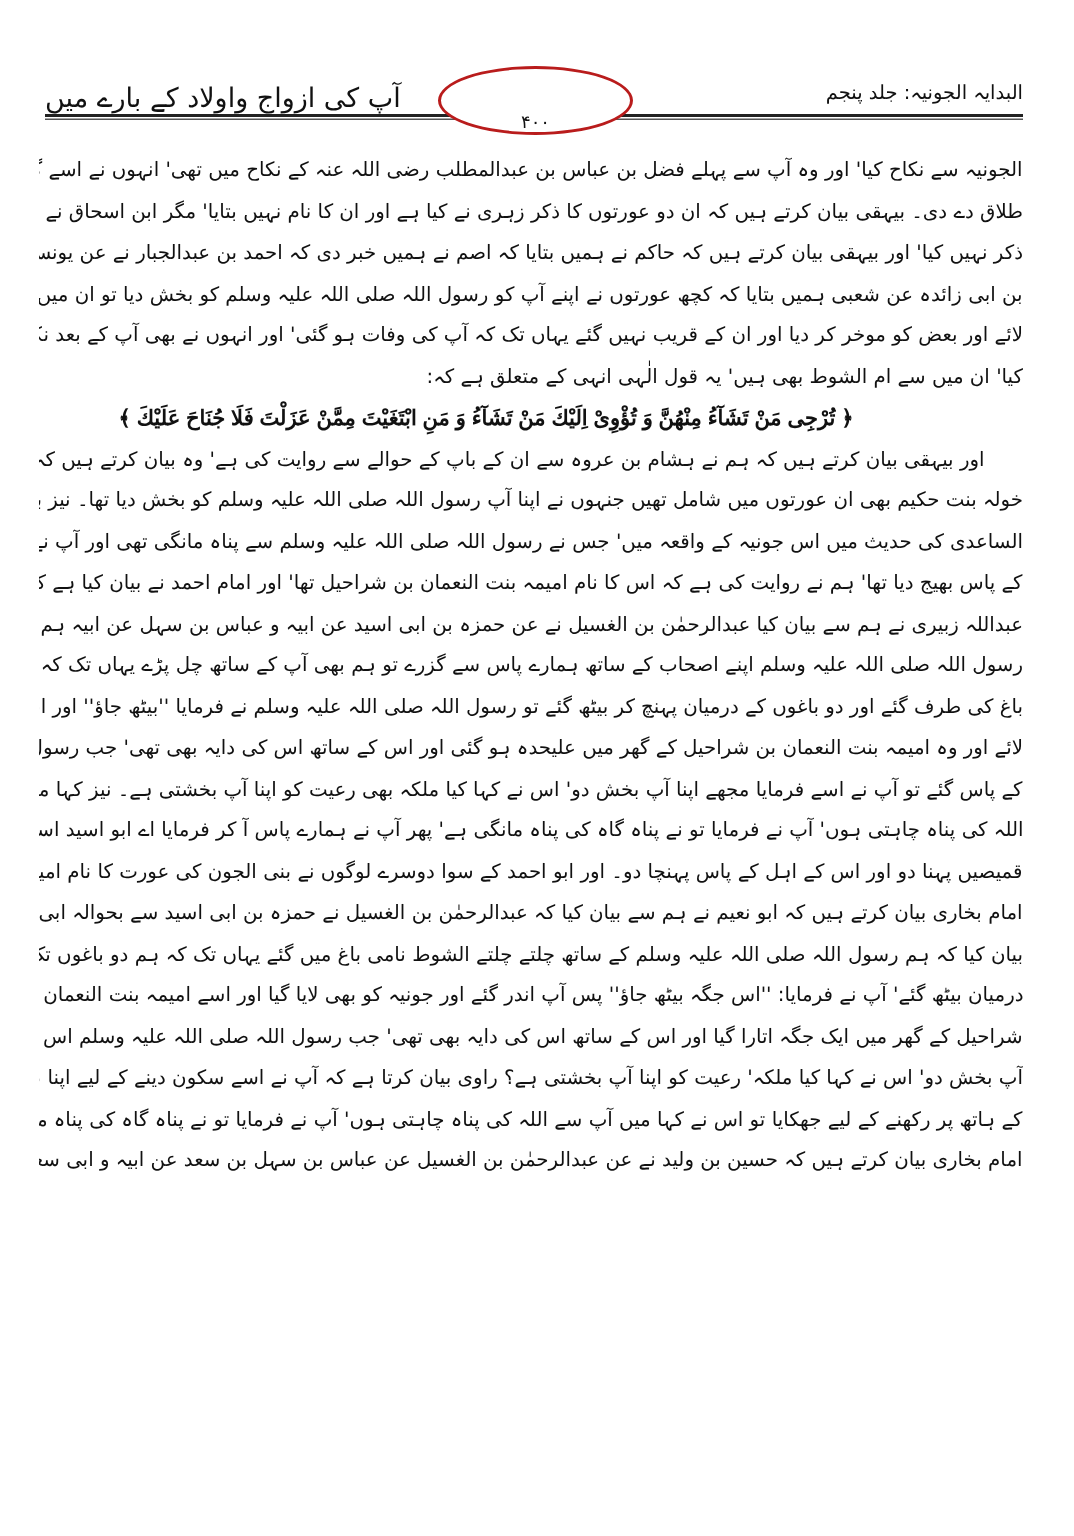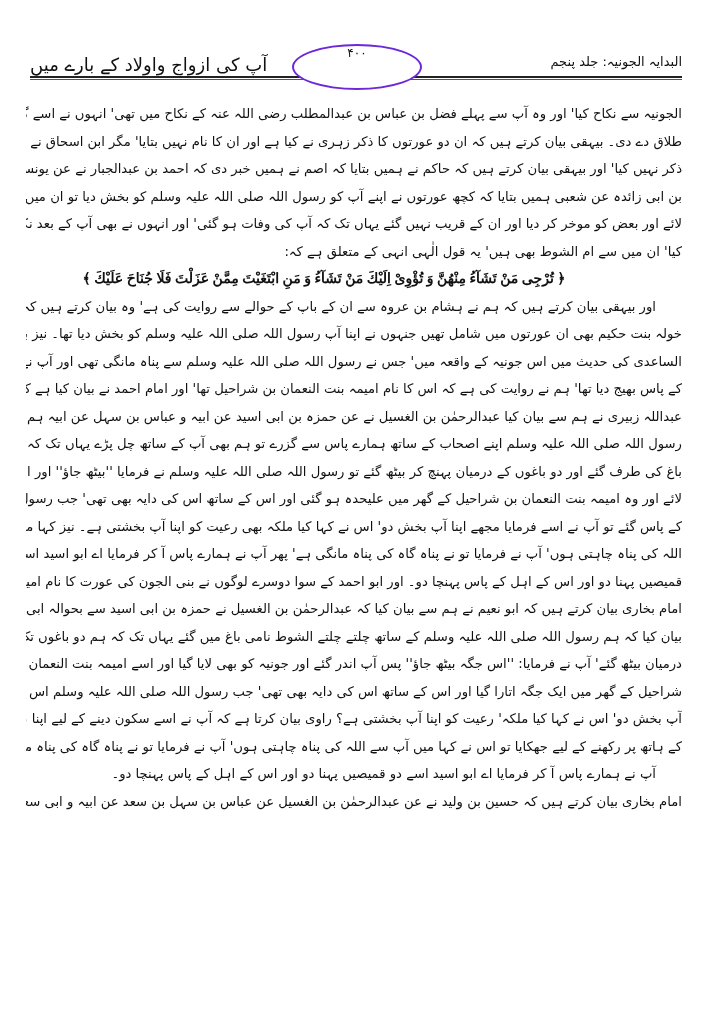--- a/index.html
+++ b/index.html
@@ -56,25 +56,25 @@
       border-top: 2px solid #222;
       border-bottom: 1px solid #555;
       padding-top: 1px;
     }
     .page-number-oval {
       position: absolute;
       left: 262px;
       top: 0px;
       width: 126px;
       height: 42px;
-      border: 2px solid #6d28d9;
+      border: 2px solid #b91c1c;
       border-radius: 50%;
       background: #fff;
       display: flex;
-      align-items: flex-start;
+      align-items: flex-end;
       justify-content: center;
       font-size: 12px;
       z-index: 2;
     }
     
     .body-text {
       position: absolute;
       left: 26px;
       top: 100px;
       width: 656px;
@@ -94,21 +94,21 @@
     .para-line.last {
       text-align-last: right;
     }
     .indent {
       padding-right: 26px;
     }
     .quran {
       display: block;
       text-align: center !important;
       text-align-last: center !important;
-      font-family: Liberation Serif, serif;
+      font-family: Liberation Sans, sans-serif;
       font-size: 14px;
       font-weight: bold;
       height: 27.5px;
       white-space: nowrap;
       padding-right: 60px;
     }
   </style>
 </head>
 <body>
 
@@ -143,18 +143,17 @@
     <span class="para-line">لائے اور وہ امیمہ بنت النعمان بن شراحیل کے گھر میں علیحدہ ہو گئی اور اس کے ساتھ اس کی دایہ بھی تھی' جب رسول اللہ صلی اللہ علیہ وسلم اس</span>
     <span class="para-line">کے پاس گئے تو آپ نے اسے فرمایا مجھے اپنا آپ بخش دو' اس نے کہا کیا ملکہ بھی رعیت کو اپنا آپ بخشتی ہے۔ نیز کہا میں آپ سے</span>
     <span class="para-line">اللہ کی پناہ چاہتی ہوں' آپ نے فرمایا تو نے پناہ گاہ کی پناہ مانگی ہے' پھر آپ نے ہمارے پاس آ کر فرمایا اے ابو اسید اسے دو</span>
     <span class="para-line">قمیصیں پہنا دو اور اس کے اہل کے پاس پہنچا دو۔ اور ابو احمد کے سوا دوسرے لوگوں نے بنی الجون کی عورت کا نام امینہ بتایا ہے اور</span>
     <span class="para-line">امام بخاری بیان کرتے ہیں کہ ابو نعیم نے ہم سے بیان کیا کہ عبدالرحمٰن بن الغسیل نے حمزہ بن ابی اسید سے بحوالہ ابی اسید ہم سے</span>
     <span class="para-line">بیان کیا کہ ہم رسول اللہ صلی اللہ علیہ وسلم کے ساتھ چلتے چلتے الشوط نامی باغ میں گئے یہاں تک کہ ہم دو باغوں تک پہنچ گئے اور ان دونوں کے</span>
     <span class="para-line">درمیان بیٹھ گئے' آپ نے فرمایا: ''اس جگہ بیٹھ جاؤ'' پس آپ اندر گئے اور جونیہ کو بھی لایا گیا اور اسے امیمہ بنت النعمان بن</span>
     <span class="para-line">شراحیل کے گھر میں ایک جگہ اتارا گیا اور اس کے ساتھ اس کی دایہ بھی تھی' جب رسول اللہ صلی اللہ علیہ وسلم اس کے پاس گئے تو فرمایا مجھے اپنا</span>
     <span class="para-line">آپ بخش دو' اس نے کہا کیا ملکہ' رعیت کو اپنا آپ بخشتی ہے؟ راوی بیان کرتا ہے کہ آپ نے اسے سکون دینے کے لیے اپنا ہاتھ اس</span>
     <span class="para-line">کے ہاتھ پر رکھنے کے لیے جھکایا تو اس نے کہا میں آپ سے اللہ کی پناہ چاہتی ہوں' آپ نے فرمایا تو نے پناہ گاہ کی پناہ مانگی ہے' پھر</span>
-    <span class="para-line last indent">آپ نے ہمارے پاس آ کر فرمایا اے ابو اسید اسے دو قمیصیں پہنا دو اور اس کے اہل کے پاس پہنچا دو۔</span>
 
     <span class="para-line last">امام بخاری بیان کرتے ہیں کہ حسین بن ولید نے عن عبدالرحمٰن بن الغسیل عن عباس بن سہل بن سعد عن ابیہ و ابی سعید بیان</span>
   </div>
 
 </div>
 
 </body></html>

